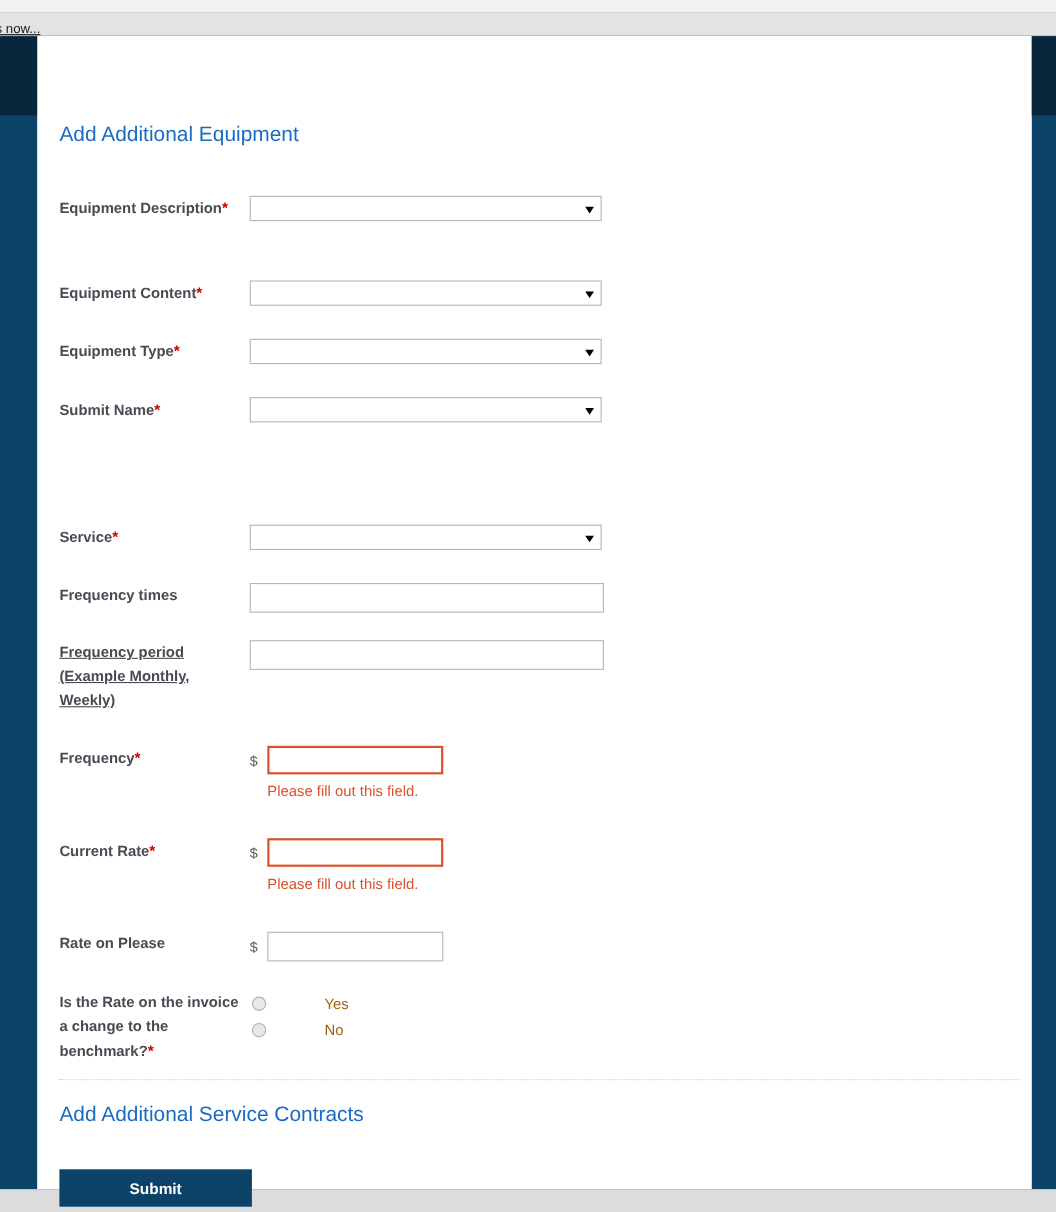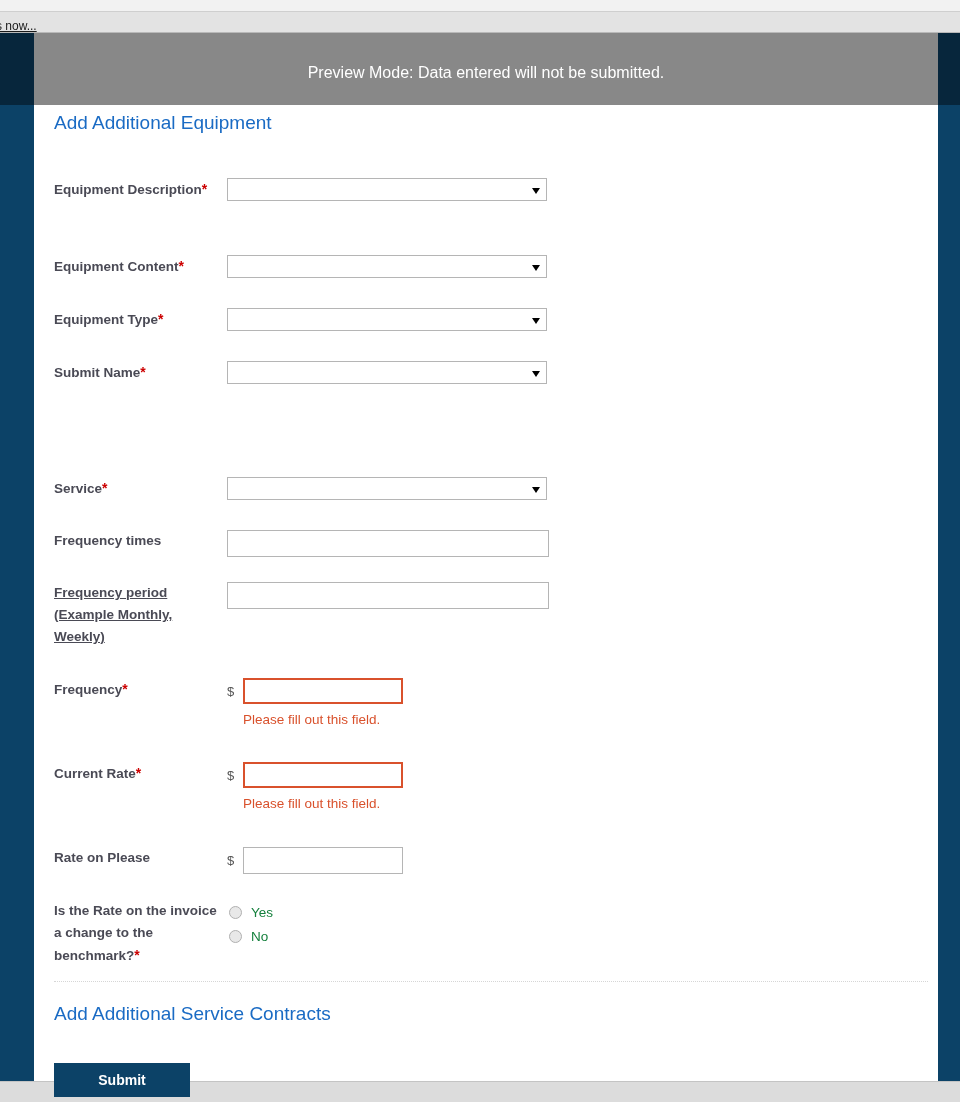--- a/index.html
+++ b/index.html
@@ -127,33 +127,33 @@
     white-space:nowrap;
   }
 
   
   .radio-line { display:flex; align-items:center; gap:9px; height:24px; }
   .radio-dot {
     width:13px; height:13px; border-radius:50%;
     border:1px solid #b0b0b0; background:#e8e8e8;
     display:inline-block; flex:0 0 auto;
   }
-  .radio-text { font-size:13.5px; color:#15803d; }
+  .radio-text { font-size:13.5px; color:#a16207;margin-left:44px; }
 
   
   .divider {
     position:absolute; left:54px; width:874px; height:0;
     border-top:1px dotted #d6d6d6;
   }
   #divider-radios { top:981px; }
 
   
   .submit-btn {
     position:absolute; left:54px; top:1063px;
-    width:136px; height:34px;
+    width:175px; height:34px;
     background:#0c4267; border:none;
     color:#ffffff; font-size:14px; font-weight:bold;
     font-family:"Liberation Sans", sans-serif;
     text-align:center; line-height:34px;
     padding:0;
     z-index:5;
   }
 </style>
 </head>
 <body>
@@ -165,23 +165,20 @@
     <div class="tab-remnant">s now...</div>
   </div>
 
   <div class="rail-left"></div>
   <div class="rail-left-dark"></div>
   <div class="page-white"></div>
   <div class="rail-right"></div>
   <div class="rail-right-dark"></div>
 
 
-  <div class="preview-overlay">
-    <div class="preview-overlay-text">Preview Mode: Data entered will not be submitted.</div>
-  </div>
 
   <a class="link" id="add-equipment-link">Add Additional Equipment</a>
 
   <div class="row" style="top:178px;">
     <div class="lbl"><span>Equipment Description</span><span class="req">*</span></div>
     <div class="ctl">
       <span class="select-wrap">
         <select class="inp" style="width:320px;"><option></option></select>
         <span class="caret"></span>
       </span>

